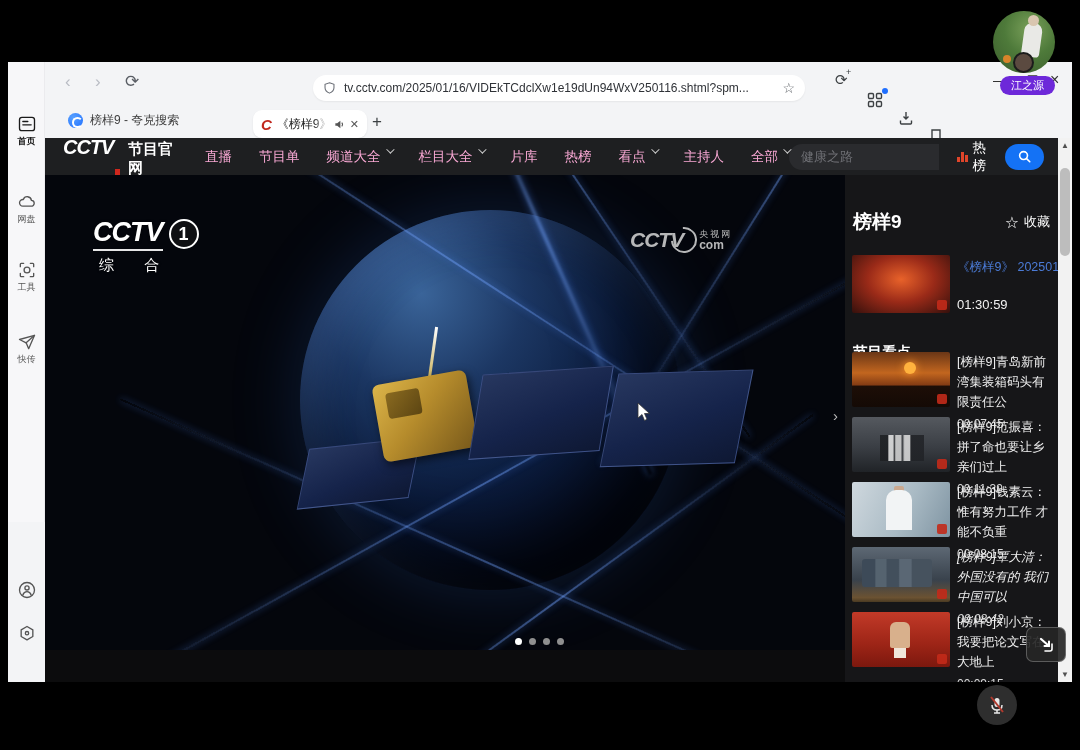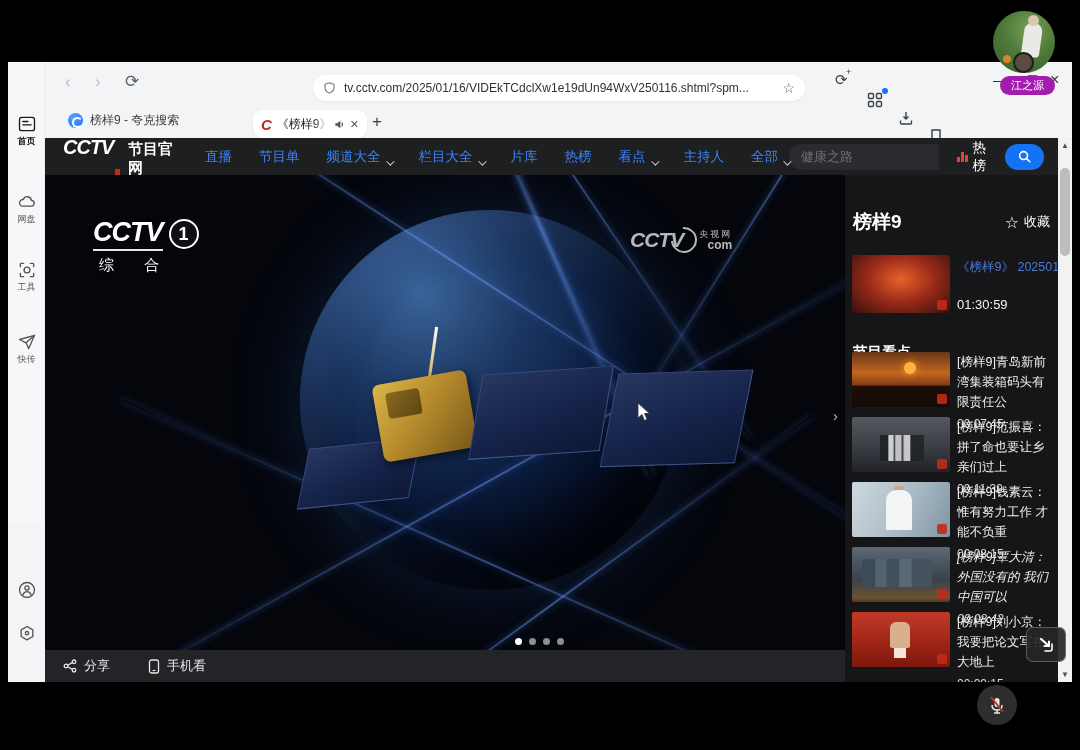--- a/index.html
+++ b/index.html
@@ -7,21 +7,21 @@
   body { background:#000; font-family:"Liberation Sans","DejaVu Sans",sans-serif; position:relative; }
   .abs { position:absolute; }
 
   
   .avatar { left:993px; top:11px; width:62px; height:62px; border-radius:50%;
     background: radial-gradient(circle at 60% 30%, #7aa05a 0%, #4e7a3a 45%, #3a5c2c 100%); z-index:60; overflow:hidden; }
   .avatar .figure { position:absolute; left:30px; top:12px; width:18px; height:34px; background:#e9e9e6; border-radius:8px 8px 4px 4px; transform:rotate(8deg); }
   .avatar .figure-head { position:absolute; left:35px; top:4px; width:11px; height:11px; background:#d9c6b0; border-radius:50%; }
   .avatar .ball { position:absolute; left:10px; top:44px; width:8px; height:8px; background:#d8842a; border-radius:50%; }
   .avatar-badge { left:1013px; top:52px; width:21px; height:21px; border-radius:50%; background:#5b4a40; border:2px solid #1c1c1c; z-index:61; }
-  .name-pill { left:1000px; top:76px; background:#a21caf; color:#fff; font-size:11px; padding:2px 11px; border-radius:10px; z-index:62; }
+  .name-pill { left:1000px; top:76px; background:#6d28d9; color:#fff; font-size:11px; padding:2px 11px; border-radius:10px; z-index:62; }
   .mic-circle { left:977px; top:685px; width:40px; height:40px; border-radius:50%; background:#2e2e2e; z-index:60; display:flex; align-items:center; justify-content:center; }
 
   
   .browser { left:8px; top:62px; width:1064px; height:620px; background:#f3f4f6; z-index:10; }
 
   
   .qsidebar { left:0; top:0; width:37px; height:460px; background:#f7f7f9; border-right:1px solid #ebebee;padding-left:36px; }
   .qitem { position:absolute; left:0; width:37px; text-align:center; color:#555; }
   .qitem .qicon { display:block; margin:0 auto 1px; width:20px; height:20px; }
   .qitem .qlabel { font-size:9px; display:block; }
@@ -50,21 +50,21 @@
 
   
   .webview { left:37px; top:76px; width:1027px; height:544px; background:#0c0c0d; overflow:hidden; }
 
   .site-nav { position:absolute; left:0; top:0; width:1013px; height:37px; background:#1e1f21; display:flex; align-items:center; padding:0 14px 0 18px; }
   .cctv-logo { display:flex; align-items:baseline; }
   .cctv-logo .c1 { color:#fff; font-weight:900; font-size:20px; font-style:italic; letter-spacing:-1px; }
   .cctv-logo .rdot { width:6px; height:6px; background:#d0271d; margin-left:2px; align-self:flex-end; margin-bottom:3px; }
   .cctv-logo .c2 { color:#fff; font-weight:bold; font-size:15px; margin-left:8px; }
   .menu { display:flex; align-items:center; gap:27px; margin-left:32px; }
-  .menu-item { color:#3b82f6; font-size:13.5px; display:flex; align-items:flex-end; gap:5px; white-space:nowrap; }
+  .menu-item { color:#f9a8d4; font-size:13.5px; display:flex; align-items:flex-start; gap:5px; white-space:nowrap; }
   .caret { width:6px; height:6px; border-right:1.5px solid #cfcfcf; border-bottom:1.5px solid #cfcfcf; transform:rotate(45deg) translateY(-2px); }
   .nav-right { margin-left:auto; display:flex; align-items:center; }
   .search-input { width:150px; height:26px; background:#2a2b2e; border:none; outline:none; border-radius:13px 0 0 13px; color:#bbb; font-size:13px; padding:0 12px; font-family:inherit; }
   .search-input::placeholder { color:#6f7075; }
   .hot-group { display:flex; align-items:center; gap:5px; margin:0 12px 0 18px; }
   .hot-bars { display:flex; align-items:flex-end; gap:1.5px; height:11px; }
   .hot-bars i { width:2.5px; background:#e0452a; display:block; }
   .hot-label { color:#fff; font-size:13.5px; }
   .search-btn { width:46px; height:26px; border-radius:13px; background:#1472f5; display:flex; align-items:center; justify-content:center; }
 
@@ -84,21 +84,21 @@
   .sat .body::after { content:""; position:absolute; left:12px; top:10px; width:34px; height:26px; border-radius:4px; background:linear-gradient(135deg,#8a6a20,#5c4512); }
   .sat .ant { position:absolute; left:150px; top:-8px; width:3px; height:52px; background:linear-gradient(#fff,#cbb25a); transform:rotate(18deg); }
   .vid-logo { position:absolute; left:48px; top:42px; color:#fff; }
   .vid-logo .row { display:flex; align-items:center; gap:6px; }
   .vid-logo .cctv { font-size:27px; font-weight:900; font-style:italic; letter-spacing:-1px; text-shadow:0 0 3px rgba(0,0,0,.7); border-bottom:2px solid rgba(255,255,255,.9); padding-bottom:1px; }
   .vid-logo .one { width:30px; height:30px; border-radius:50%; border:2.5px solid #fff; background:rgba(25,25,25,.55); display:flex; align-items:center; justify-content:center; font-size:18px; font-weight:bold; }
   .vid-logo .sub { font-size:15px; letter-spacing:13px; margin-top:5px; margin-left:6px; text-shadow:0 0 3px rgba(0,0,0,.7); }
   .wmark { position:absolute; left:585px; top:52px; display:flex; align-items:center; opacity:.85; color:#d6d6d6; }
   .wmark .big { font-size:21px; font-weight:900; font-style:italic; letter-spacing:-1px; }
   .wmark .ring { width:26px; height:26px; border:2.5px solid #d6d6d6; border-left-color:transparent; border-radius:50%; margin-left:-12px; transform:rotate(40deg); }
-  .wmark .col { display:flex; flex-direction:column; line-height:1; margin-left:2px;text-align:right; }
+  .wmark .col { display:flex; flex-direction:column; line-height:1; margin-left:2px; }
   .wmark .cn { font-size:9px; letter-spacing:2px; }
   .wmark .com { font-size:12px; font-weight:bold; }
   .cursor { position:absolute; left:592px; top:228px; z-index:5; }
   .dots { position:absolute; left:470px; top:463px; display:flex; gap:7px; }
   .dots i { width:7px; height:7px; border-radius:50%; background:#8f8f8f; display:block; }
   .dots i.on { background:#fff; }
   .side-chevron { position:absolute; left:788px; top:232px; color:#bbb; font-size:15px; }
   .player-bottom { position:absolute; left:0; top:512px; width:800px; height:32px; background:#232427; display:flex; align-items:center; gap:38px; padding-left:18px; }
   .pb-group { display:flex; align-items:center; gap:7px; color:#e6e6e6; font-size:13px; }
 
@@ -370,41 +370,20 @@
 
       <div class="dots">
         <i class="on"></i>
         <i></i>
           <i></i>
           <i></i>
       </div>
       <span class="side-chevron">›</span>
     </div>
 
-    <div class="player-bottom">
-      <div class="pb-group">
-        <svg width="14" height="14" viewBox="0 0 14 14">
-            <g fill="none" stroke="#e6e6e6" stroke-width="1.3">
-              <circle cx="3" cy="7" r="1.8"></circle>
-              <circle cx="11" cy="2.8" r="1.8"></circle>
-              <circle cx="11" cy="11.2" r="1.8"></circle>
-              <line x1="4.6" y1="6.2" x2="9.4" y2="3.6"></line>
-              <line x1="4.6" y1="7.8" x2="9.4" y2="10.4"></line>
-            </g>
-          </svg>
-        <span>分享</span>
-      </div>
-      <div class="pb-group">
-        <svg width="12" height="15" viewBox="0 0 12 15">
-            <rect x="1.5" y="1" width="9" height="13" rx="2" fill="none" stroke="#e6e6e6" stroke-width="1.3"></rect>
-            <line x1="4.5" y1="11.5" x2="7.5" y2="11.5" stroke="#e6e6e6" stroke-width="1.2"></line>
-          </svg>
-        <span>手机看</span>
-      </div>
-    </div>
 
     <div class="rsidebar">
       <div class="rs-head">
         <span class="rs-title">榜样9</span>
         <span class="fav">
           <span class="star">☆</span>
           <span>收藏</span>
         </span>
       </div>
 

